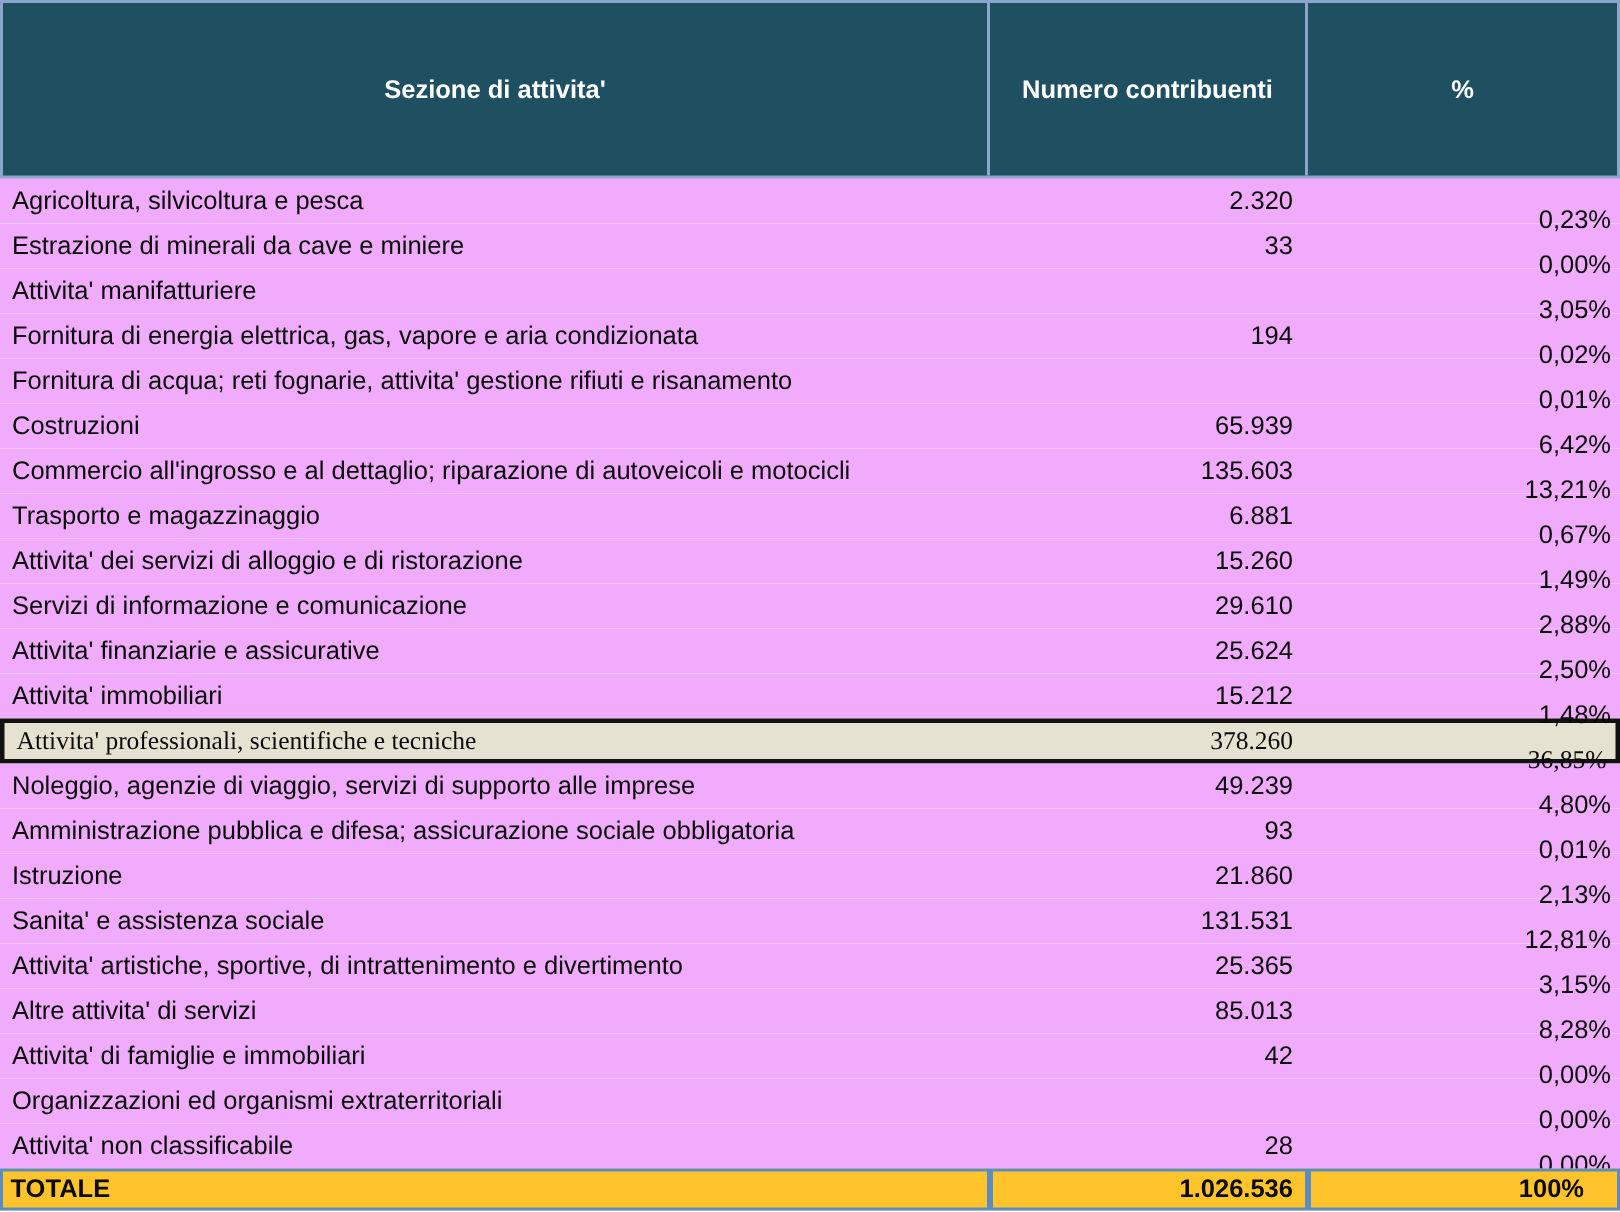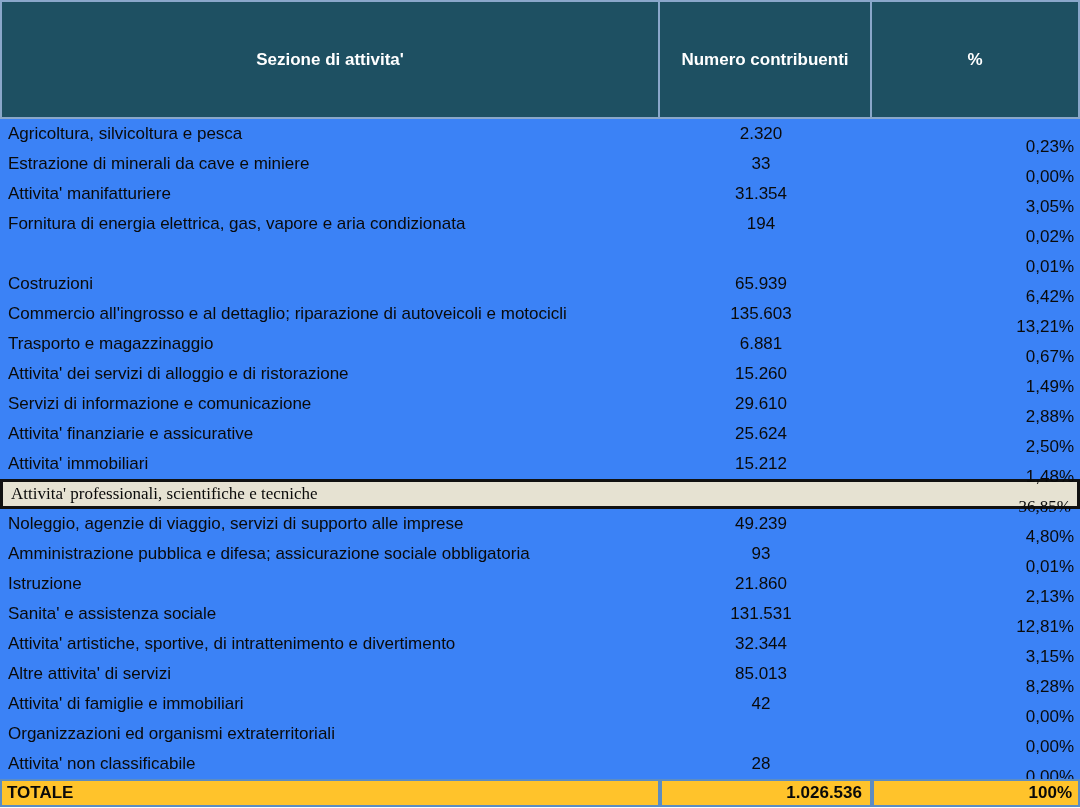--- a/index.html
+++ b/index.html
@@ -51,34 +51,34 @@
   .thead .hc2 { width: 212px; border-right: 2px solid var(--border-light); }
   .thead .hc3 { flex: 1; }
   
   .tbody { flex: 0 0 auto; }
   .row {
     display: flex;
     height: 30px;
     align-items: center;
     font-size: 17px;
     box-sizing: border-box;
-    background: #3b82f6;
+    background: #f0abfc;
   }
   .row .c1 {
     width: 660px;
     padding-left: 8px;
     box-sizing: border-box;
     white-space: nowrap;
     overflow: hidden;
   }
   .row .c2 {
     width: 212px;
     padding-right: 10px;
     box-sizing: border-box;
-    text-align: center;
+    text-align: right;
     white-space: nowrap;
   }
   .row .c3 {
     flex: 1;
     padding-right: 6px;
     box-sizing: border-box;
     text-align: right;
     white-space: nowrap;
     margin-top: 26px;
   }
@@ -98,21 +98,21 @@
   }
   .tfoot .tc {
     box-sizing: border-box;
     background: var(--total-bg);
     border: 2px solid var(--total-border);
     display: flex;
     align-items: center;
   }
   .tfoot .tc1 { width: 660px; padding-left: 5px; justify-content: flex-start; text-align: right; }
   .tfoot .tc2 { width: 212px; padding-right: 8px; justify-content: flex-end; text-align: center; }
-  .tfoot .tc3 { flex: 1; padding-right: 6px; justify-content: flex-end; }
+  .tfoot .tc3 { flex: 1; padding-right: 22px; justify-content: flex-end; }
 </style>
 </head>
 <body style="--header-bg: #1e5062; --border-light: #8aa7ca; --hl-bg: #e6e2d2; --hl-border: #111111; --total-bg: #ffc32b; --total-border: #5c8cc2;">
 
 <div class="table">
 
   <div class="thead">
     <div class="hc hc1">Sezione di attivita'</div>
     <div class="hc hc2">Numero contribuenti</div>
     <div class="hc hc3">%</div>
@@ -124,29 +124,29 @@
         <div class="c2">2.320</div>
         <div class="c3">0,23%</div>
       </div>
       <div class="row">
         <div class="c1">Estrazione di minerali da cave e miniere</div>
         <div class="c2">33</div>
         <div class="c3">0,00%</div>
       </div>
       <div class="row">
         <div class="c1">Attivita' manifatturiere</div>
-        <div class="c2">31.354</div>
         <div class="c3">3,05%</div>
       </div>
       <div class="row">
         <div class="c1">Fornitura di energia elettrica, gas, vapore e aria condizionata</div>
         <div class="c2">194</div>
         <div class="c3">0,02%</div>
       </div>
       <div class="row">
+        <div class="c1">Fornitura di acqua; reti fognarie, attivita' gestione rifiuti e risanamento</div>
         <div class="c3">0,01%</div>
       </div>
       <div class="row">
         <div class="c1">Costruzioni</div>
         <div class="c2">65.939</div>
         <div class="c3">6,42%</div>
       </div>
       <div class="row">
         <div class="c1">Commercio all'ingrosso e al dettaglio; riparazione di autoveicoli e motocicli</div>
         <div class="c2">135.603</div>
@@ -172,20 +172,21 @@
         <div class="c2">25.624</div>
         <div class="c3">2,50%</div>
       </div>
       <div class="row">
         <div class="c1">Attivita' immobiliari</div>
         <div class="c2">15.212</div>
         <div class="c3">1,48%</div>
       </div>
       <div class="row highlighted">
         <div class="c1">Attivita' professionali, scientifiche e tecniche</div>
+        <div class="c2">378.260</div>
         <div class="c3">36,85%</div>
       </div>
       <div class="row">
         <div class="c1">Noleggio, agenzie di viaggio, servizi di supporto alle imprese</div>
         <div class="c2">49.239</div>
         <div class="c3">4,80%</div>
       </div>
       <div class="row">
         <div class="c1">Amministrazione pubblica e difesa; assicurazione sociale obbligatoria</div>
         <div class="c2">93</div>
@@ -196,21 +197,21 @@
         <div class="c2">21.860</div>
         <div class="c3">2,13%</div>
       </div>
       <div class="row">
         <div class="c1">Sanita' e assistenza sociale</div>
         <div class="c2">131.531</div>
         <div class="c3">12,81%</div>
       </div>
       <div class="row">
         <div class="c1">Attivita' artistiche, sportive, di intrattenimento e divertimento</div>
-        <div class="c2">32.344</div>
+        <div class="c2">25.365</div>
         <div class="c3">3,15%</div>
       </div>
       <div class="row">
         <div class="c1">Altre attivita' di servizi</div>
         <div class="c2">85.013</div>
         <div class="c3">8,28%</div>
       </div>
       <div class="row">
         <div class="c1">Attivita' di famiglie e immobiliari</div>
         <div class="c2">42</div>

